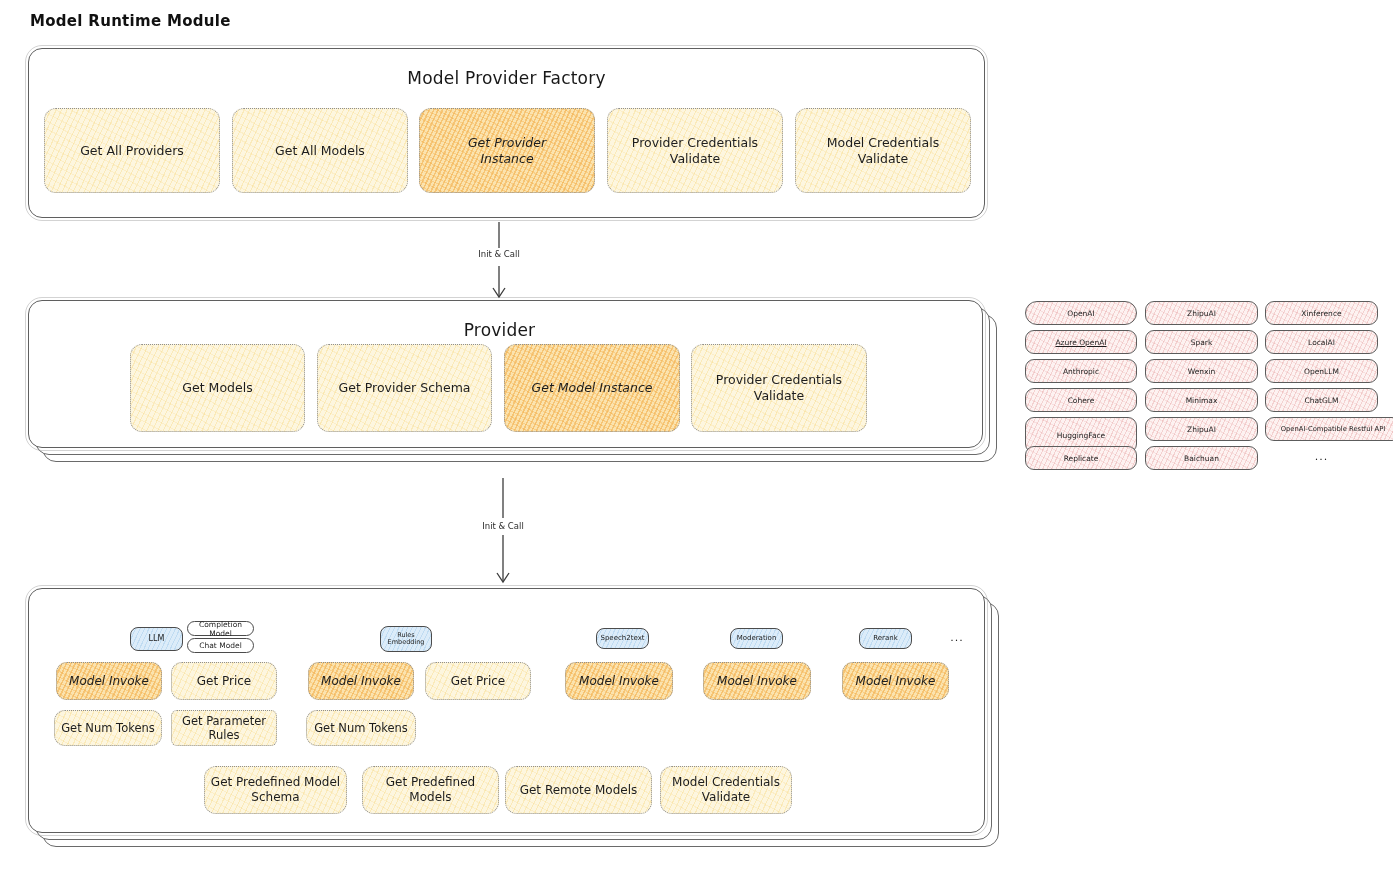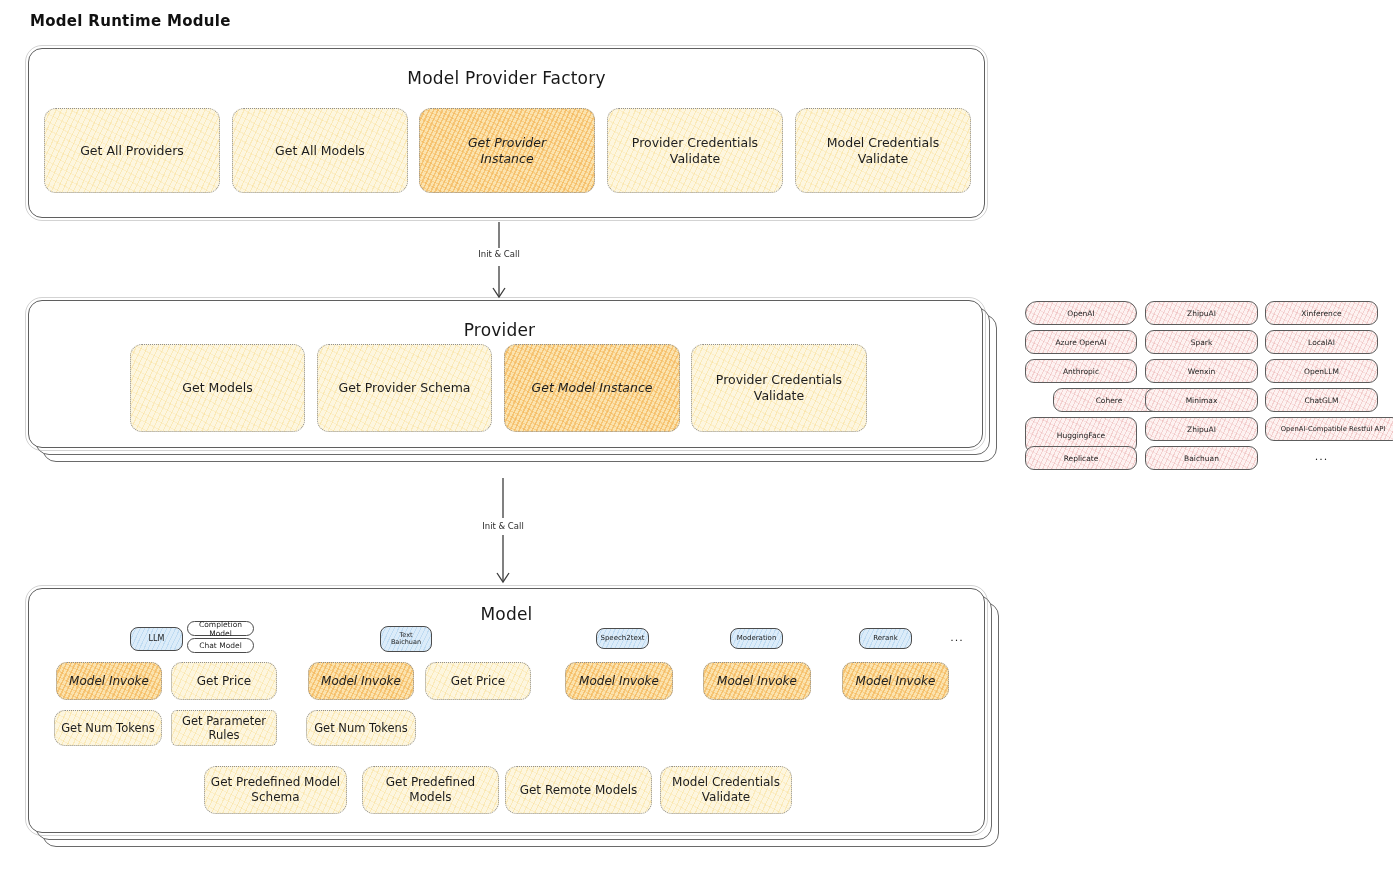--- a/index.html
+++ b/index.html
@@ -98,27 +98,27 @@
     <span class="lbl f125">Get Model Instance</span>
     </div>
   <div class="abs ybox" style="left:691px;top:344px;width:176px;height:88px;">
     <span class="lbl f125">Provider Credentials
 Validate</span>
     </div>
 
   <div class="abs chip" style="left:1025px;top:301px;width:112px;height:24px;border-radius:12px;">
       <span>OpenAI</span>
     </div>
-  <div class="abs chip" style="left:1025px;top:330px;width:112px;height:24px;">
+  <div class="abs chip" style="left:1025px;top:330px;width:112px;height:24px;text-decoration:underline;">
       <span>Azure OpenAI</span>
     </div>
   <div class="abs chip" style="left:1025px;top:359px;width:112px;height:24px;">
       <span>Anthropic</span>
     </div>
-  <div class="abs chip" style="left:1025px;top:388px;width:112px;height:24px;margin-left:28px;">
+  <div class="abs chip" style="left:1025px;top:388px;width:112px;height:24px;">
       <span>Cohere</span>
     </div>
   <div class="abs chip" style="left:1025px;top:417px;width:112px;height:36px;">
       <span>HuggingFace</span>
     </div>
   <div class="abs chip" style="left:1025px;top:446px;width:112px;height:24px;">
       <span>Replicate</span>
     </div>
 
   <div class="abs chip" style="left:1145px;top:301px;width:113px;height:24px;">
@@ -160,33 +160,32 @@
   <svg class="arrow" style="left:493px;top:478px;" width="20" height="106">
     <line x1="10" y1="0" x2="10" y2="40" stroke="#3c3c3c" stroke-width="1.3"></line>
     <line x1="10" y1="57" x2="10" y2="103" stroke="#3c3c3c" stroke-width="1.3"></line>
     <polyline points="4,95 10,104 16,95" fill="none" stroke="#3c3c3c" stroke-width="1.3"></polyline>
   </svg>
   <div class="arrow-label" style="left:463px;top:521px;width:80px;">Init &amp; Call</div>
 
   <div class="abs stack z1" style="left:42px;top:602px;width:957px;height:245px;"></div>
   <div class="abs stack z2" style="left:35px;top:595px;width:957px;height:245px;"></div>
   <div class="abs bigbox" style="left:28px;top:588px;width:957px;height:245px;"></div>
-  <div class="abs section-title" style="left:28px;top:604px;width:957px;z-index:4;">Model</div>
 
   <div class="abs bluetag" style="left:130px;top:627px;width:53px;height:24px;">
       <span>LLM</span>
     </div>
   <div class="abs whitetag" style="left:187px;top:621px;width:67px;height:15px;">
       <span>Completion Model</span>
     </div>
   <div class="abs whitetag" style="left:187px;top:638px;width:67px;height:15px;">
       <span>Chat Model</span>
     </div>
   <div class="abs bluetag t65" style="left:380px;top:626px;width:52px;height:26px;">
-      <span style="width:40px;">Text Baichuan</span>
+      <span style="width:40px;">Rules Embedding</span>
     </div>
   <div class="abs bluetag t7" style="left:596px;top:628px;width:53px;height:21px;">
       <span>Speech2text</span>
     </div>
   <div class="abs bluetag t7" style="left:730px;top:628px;width:53px;height:21px;">
       <span>Moderation</span>
     </div>
   <div class="abs bluetag t7" style="left:859px;top:628px;width:53px;height:21px;">
       <span>Rerank</span>
     </div>

